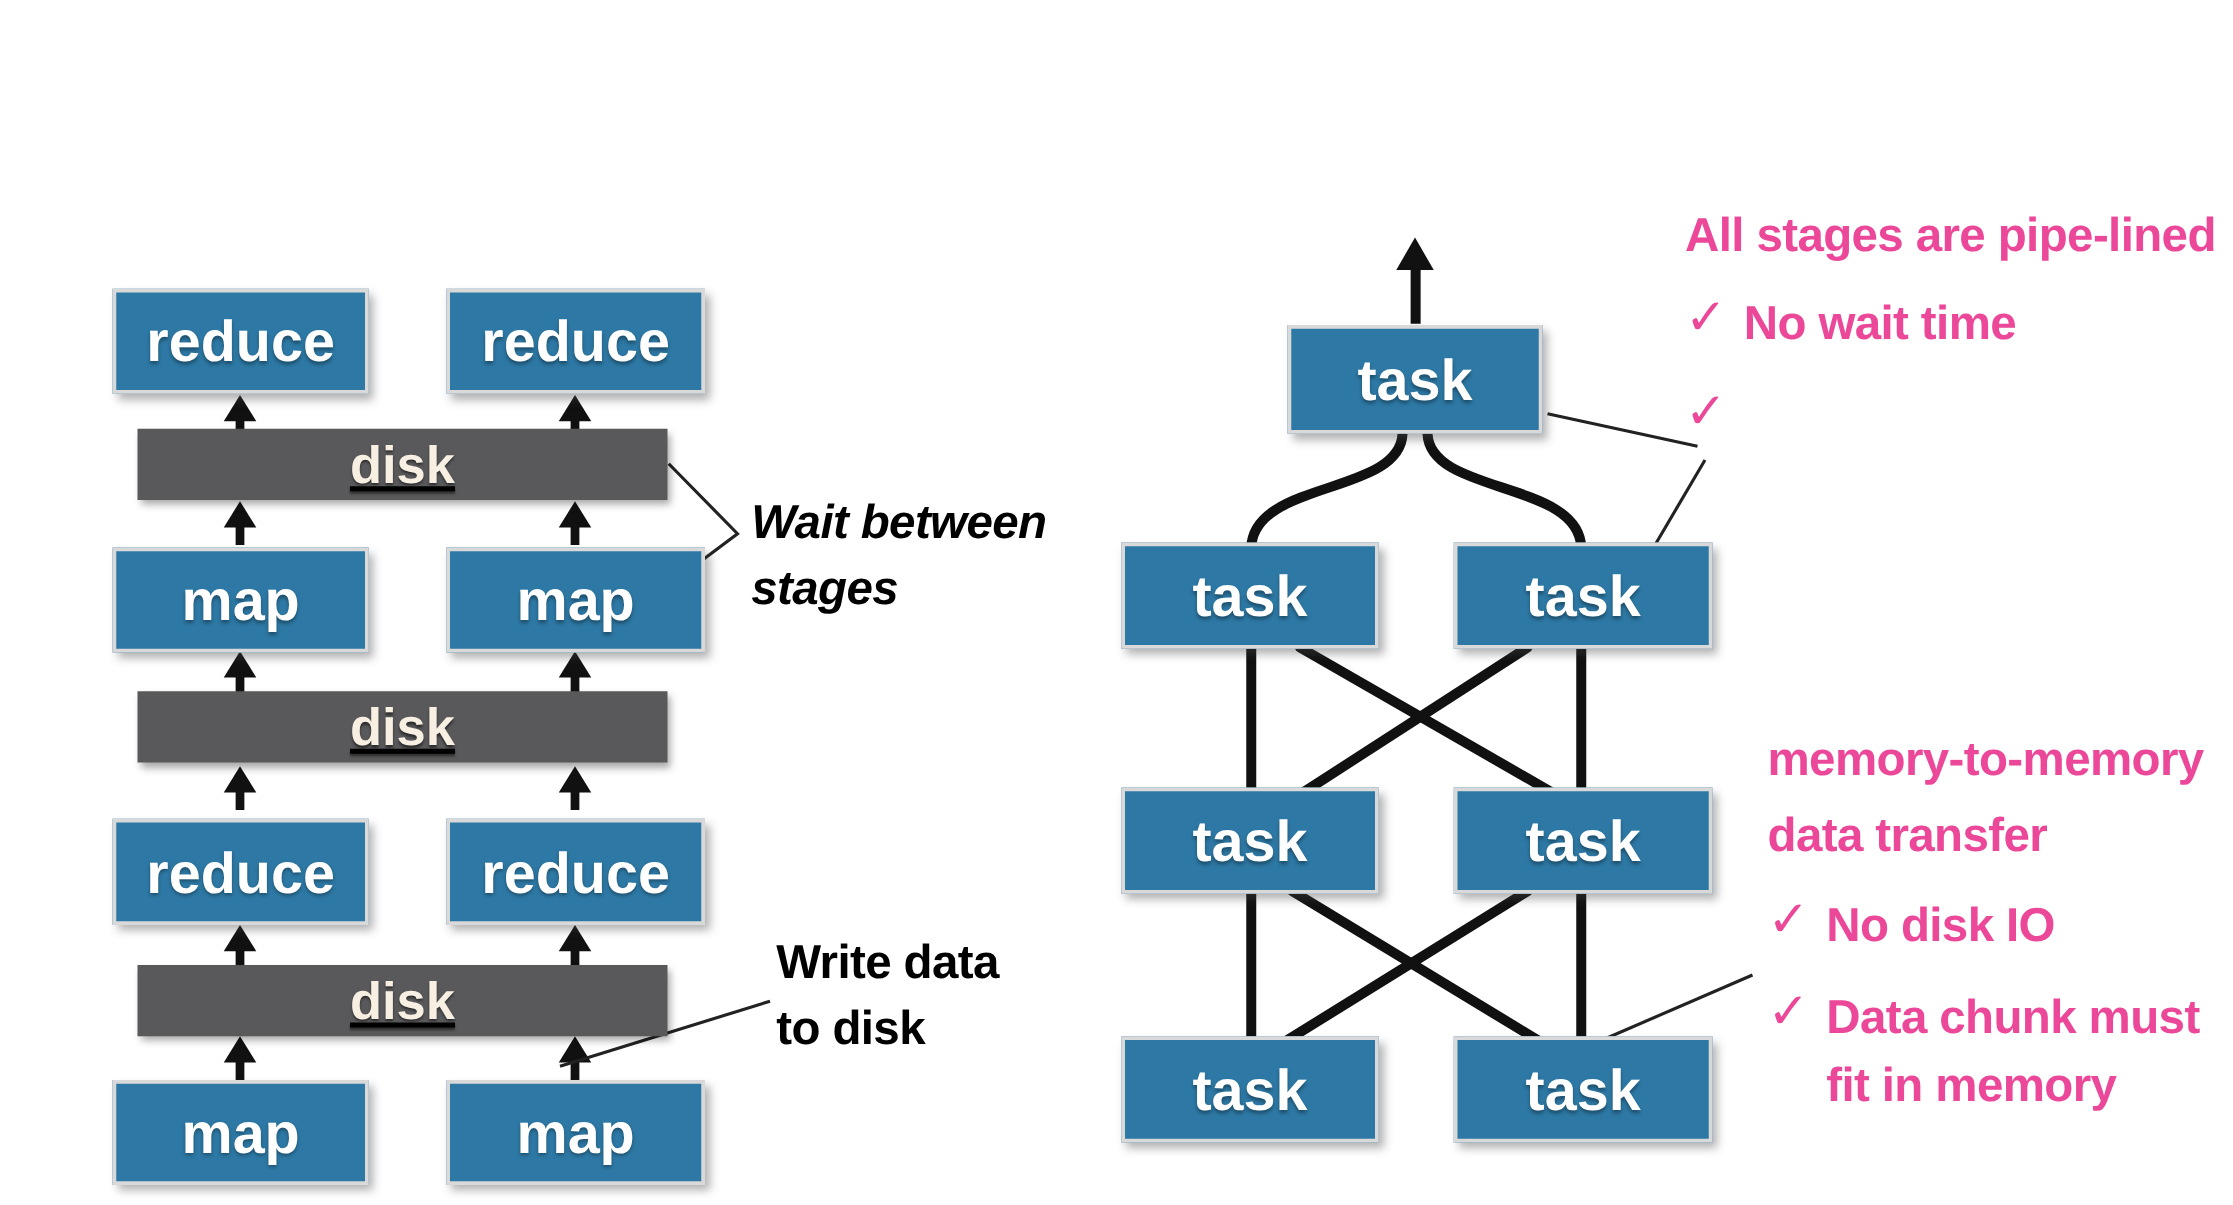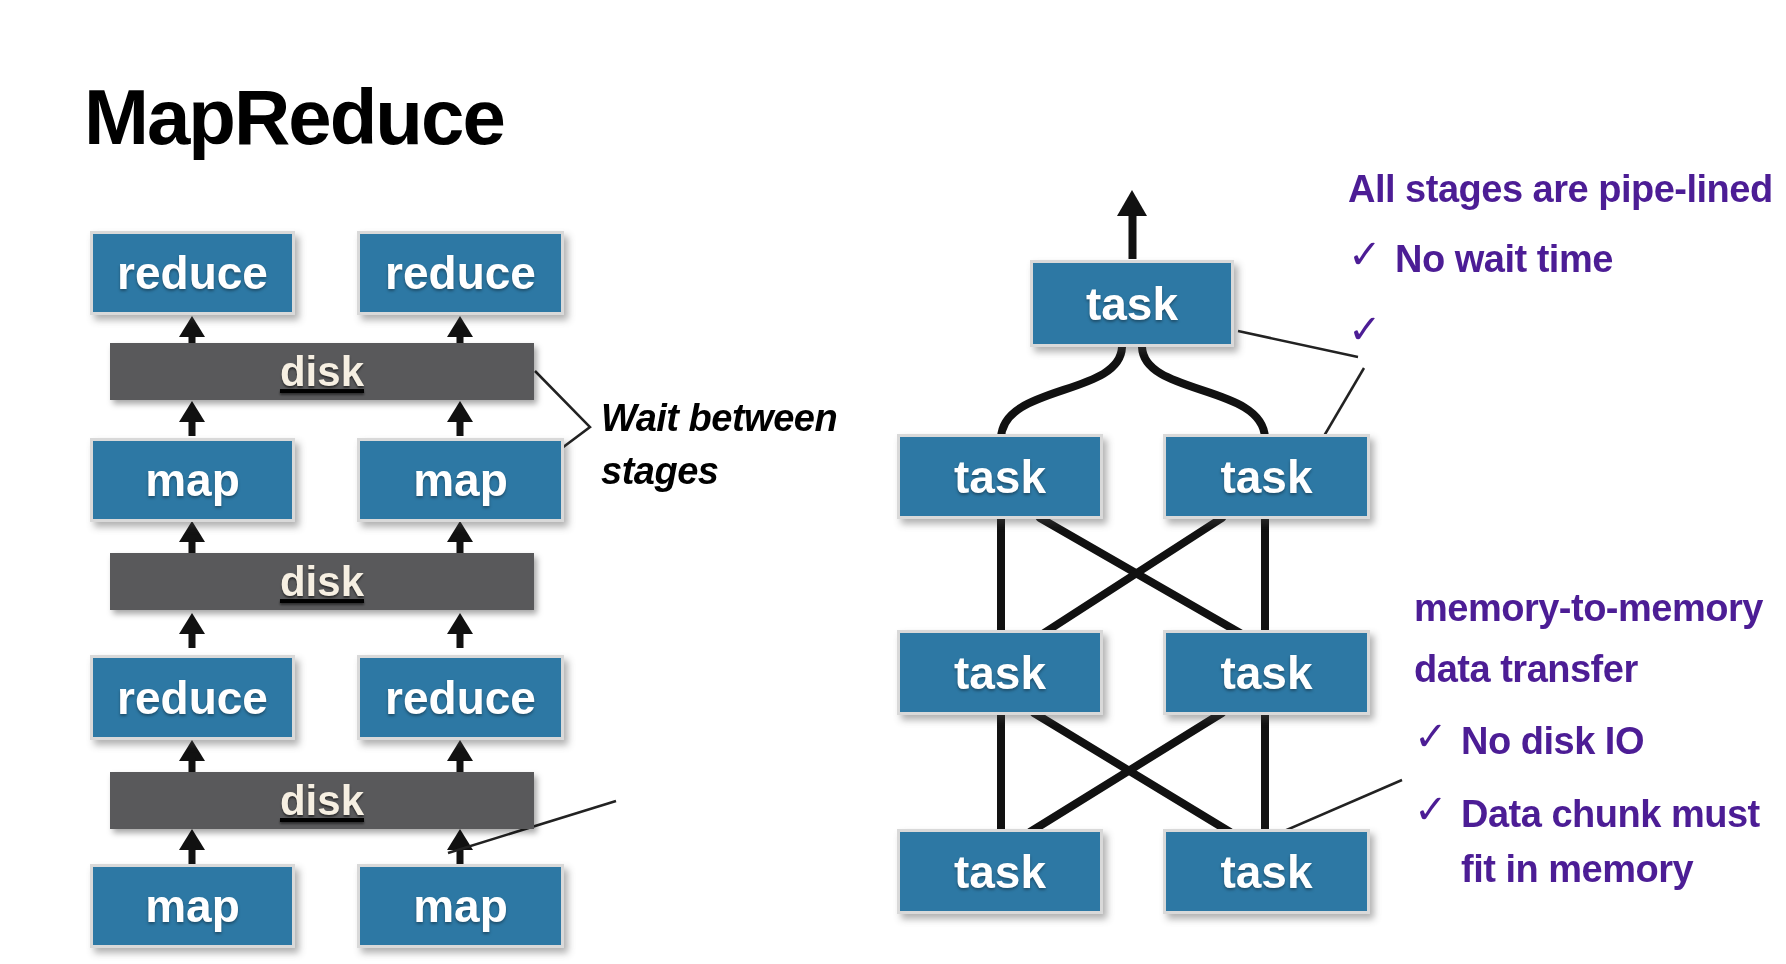--- a/index.html
+++ b/index.html
@@ -27,21 +27,21 @@
     display:flex;align-items:center;justify-content:center;text-decoration:underline;
   }
   .diskbar .lbl{
     color:#f6efe2;font-size:42px;font-weight:600;line-height:1;
     text-shadow:0 2px 2px rgba(0,0,0,.5);
   }
   .note{
     position:absolute;z-index:3;color:#000;font-size:38px;font-weight:700;
     line-height:1.4;letter-spacing:-0.5px;
   }
-  .noteblock{position:absolute;z-index:3;color:#4c1d95;letter-spacing:-0.5px;}
+  .noteblock{position:absolute;z-index:3;color:#ec4899;letter-spacing:-0.5px;}
   .noteblock .heading{font-size:38px;font-weight:700;line-height:1.6;}
   .noteblock .heading.nowrap{white-space:nowrap;line-height:1.15;}
   .checkrow{display:flex;align-items:flex-start;margin-top:20px;}
   .checkrow .check{
     font-size:40px;font-weight:700;line-height:1.1;margin-right:14px;flex:0 0 auto;
   }
   .checkrow .ctext{font-size:38px;font-weight:700;line-height:1.45;}
   .ctext.w1{white-space:nowrap;}
   .ctext.w2{max-width:310px;}
 </style>
@@ -108,21 +108,20 @@
     <g stroke="#222222" stroke-width="2.5" fill="none">
       <line x1="1238" y1="331" x2="1358" y2="357"></line>
       <line x1="1364" y1="368" x2="1324" y2="436"></line>
     </g>
 
     <g stroke="#222222" stroke-width="2.5" fill="none">
       <line x1="1268" y1="838" x2="1402" y2="780"></line>
     </g>
   </svg>
 
-  <div class="title" style="left:84px;top:78px;">MapReduce</div>
 
   <div class="bluebox" style="left:90px;top:231px;width:205px;height:84px;">
     <span class="lbl">reduce</span>
   </div>
   <div class="bluebox" style="left:357px;top:231px;width:207px;height:84px;">
     <span class="lbl">reduce</span>
   </div>
 
   <div class="diskbar" style="left:110px;top:343px;width:424px;height:57px;">
     <span class="lbl">disk</span>
@@ -151,20 +150,21 @@
   </div>
 
   <div class="bluebox" style="left:90px;top:864px;width:205px;height:84px;">
     <span class="lbl">map</span>
   </div>
   <div class="bluebox" style="left:357px;top:864px;width:207px;height:84px;">
     <span class="lbl">map</span>
   </div>
 
   <div class="note" style="left:601px;top:392px;width:270px;font-style:italic;">Wait between stages</div>
+  <div class="note" style="left:621px;top:744px;width:215px;">Write data to disk</div>
 
 
   <div class="bluebox" style="left:1030px;top:260px;width:204px;height:87px;">
     <span class="lbl">task</span>
   </div>
 
   <div class="bluebox" style="left:897px;top:434px;width:206px;height:85px;">
     <span class="lbl">task</span>
   </div>
   <div class="bluebox" style="left:1163px;top:434px;width:207px;height:85px;">

